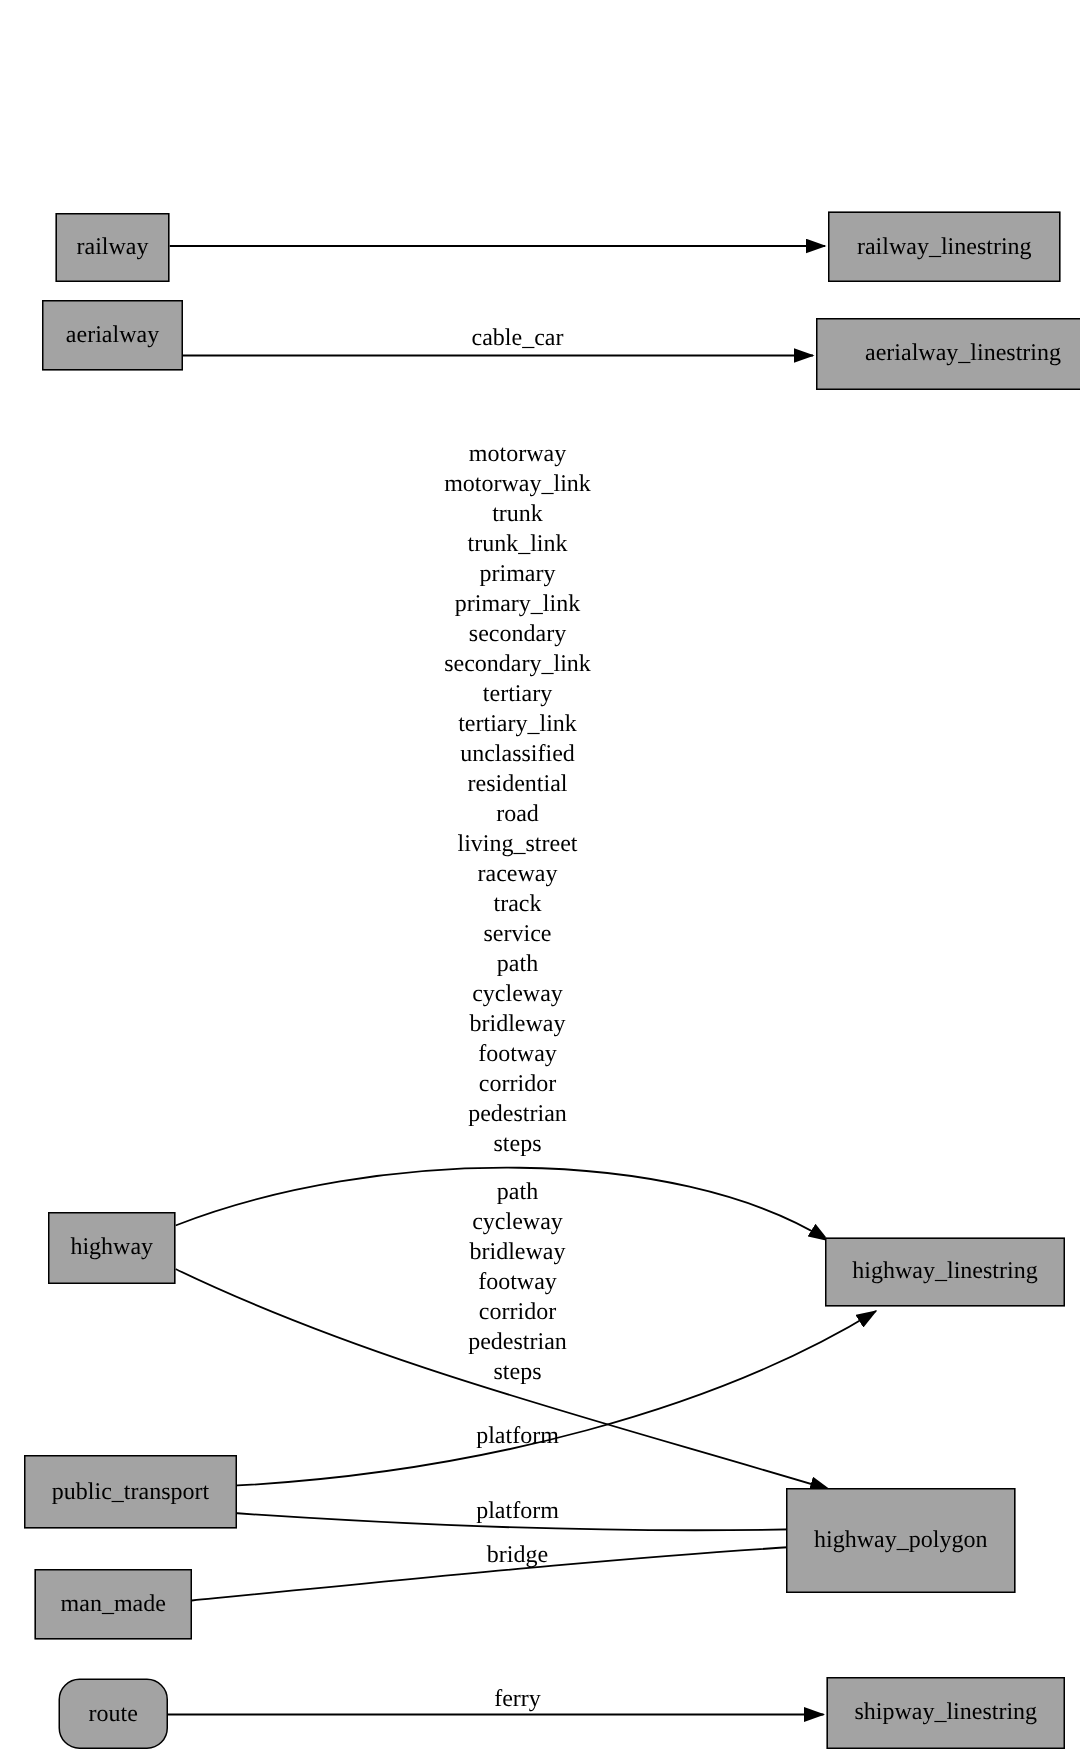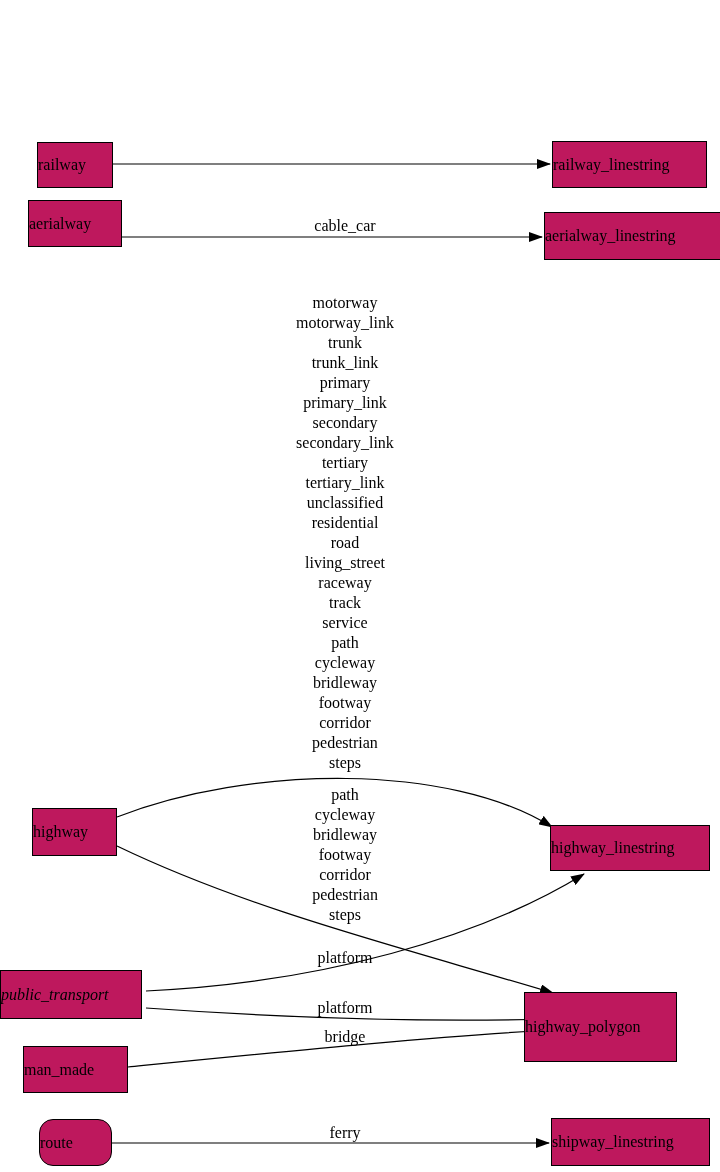--- a/index.html
+++ b/index.html
@@ -22,23 +22,24 @@
     left: 0;
     top: 0;
     width: 720px;
     height: 1172px;
     z-index: 1;
   }
   .node {
     position: absolute;
     box-sizing: border-box;
     border: 1px solid #000000;
-    background: #be185d;
+    background: #a3a3a3;
     display: flex;
     align-items: center;
+    justify-content: center;
     z-index: 2;
     white-space: nowrap;
   }
   .edge-label {
     position: absolute;
     transform: translateX(-50%);
     text-align: center;
     line-height: 20px;
     white-space: pre-line;
     z-index: 2;
@@ -77,21 +78,21 @@
   </div>
   <div class="node" style="left:544px; top:212px; width:196px; height:48px;">
     <span>aerialway_linestring</span>
   </div>
   <div class="node" style="left:32px;  top:808px; width:85px;  height:48px;">
     <span>highway</span>
   </div>
   <div class="node" style="left:550px; top:825px; width:160px; height:46px;">
     <span>highway_linestring</span>
   </div>
-  <div class="node" style="left:0;   top:970px; width:142px; height:49px;font-style:italic;">
+  <div class="node" style="left:16px;   top:970px; width:142px; height:49px;">
     <span>public_transport</span>
   </div>
   <div class="node" style="left:524px; top:992px; width:153px; height:70px;">
     <span>highway_polygon</span>
   </div>
   <div class="node" style="left:23px;  top:1046px; width:105px; height:47px;">
     <span>man_made</span>
   </div>
   <div class="node" style="left:39px;  top:1119px; width:73px;  height:47px;border-radius:14px;">
     <span>route</span>

